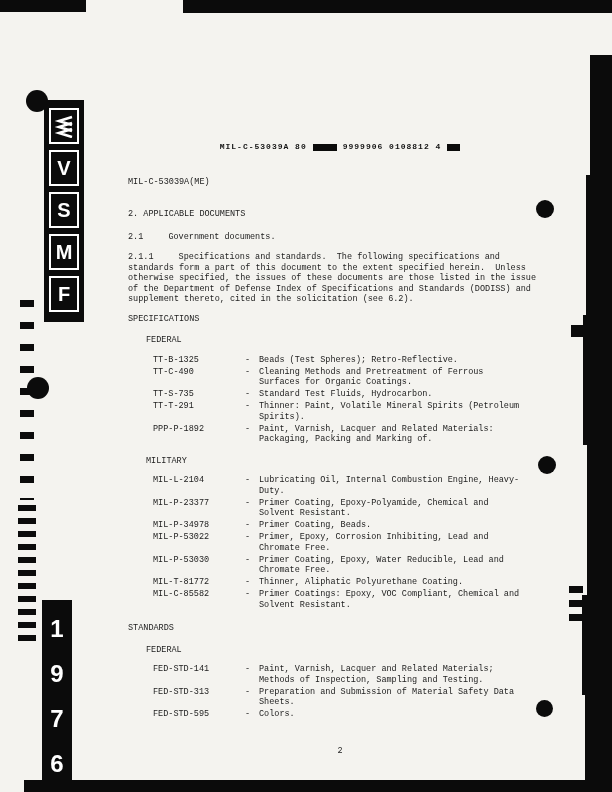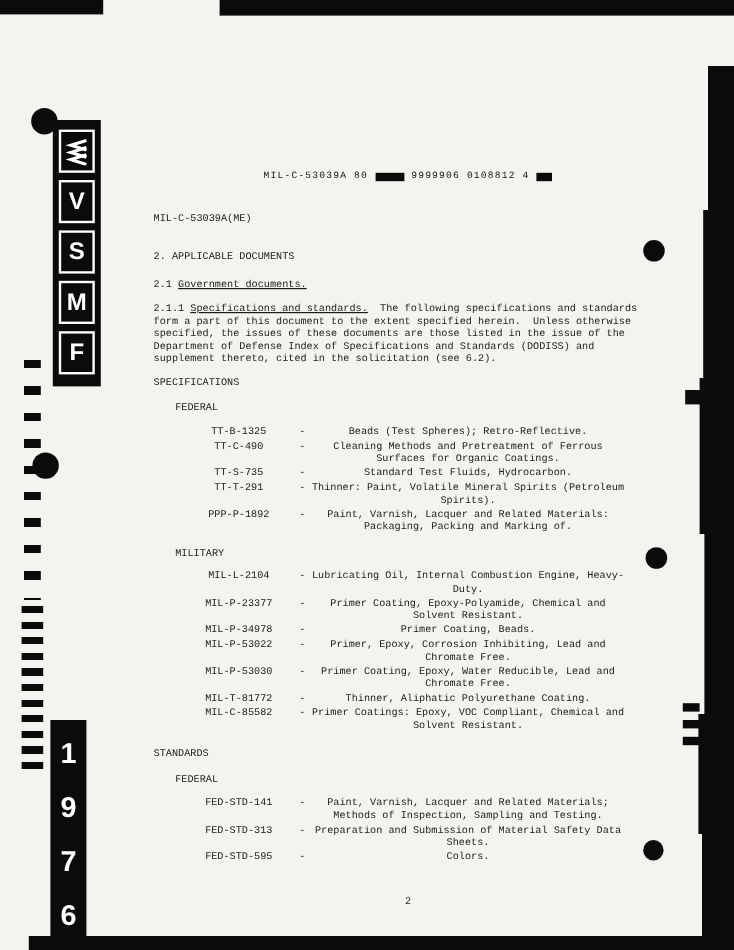--- a/index.html
+++ b/index.html
@@ -37,33 +37,33 @@
   .r4{right:0;top:445px;width:25px;height:150px;}
   .r5{right:0;top:595px;width:30px;height:100px;}
   .r6{right:0;top:695px;width:27px;height:97px;}
   .bump1{left:571px;top:325px;width:14px;height:12px;}
   .bump2{left:569px;top:586px;width:14px;height:7px;}
   .bump3{left:569px;top:600px;width:14px;height:7px;}
   .bump4{left:569px;top:614px;width:14px;height:7px;}
 
   
   .content{position:absolute;left:128px;top:138px;width:424px;color:#1c1c1c;font-size:8.5px;line-height:10.5px;}
-  .scan-header{display:flex;justify-content:center;align-items:center;gap:6px;font-size:8px;letter-spacing:1px;margin-top:4px;color:#141414;}
+  .scan-header{display:flex;justify-content:center;align-items:center;gap:6px;font-size:8px;letter-spacing:1px;margin-top:4px;color:#141414;font-weight:bold;}
   .scan-block{display:inline-block;background:#0b0b0b;}
   .blk-a{width:24px;height:7px;}
   .blk-b{width:13px;height:7px;}
   .doc-id{text-align:left;margin-top:24px;font-size:8.5px;}
   .h-sec{margin-top:22px;}
   .h-sub{margin-top:12px;}
-  .u{text-decoration:underline;}
+  .u{margin-left:20px;}
   .para{margin:10px 0 0 0;white-space:pre-wrap;width:412px;}
   .cap{margin-top:9px;}
   .indent1{margin-top:11px;margin-left:18px;font-family:Liberation Mono, monospace;}
   .spec-list{margin-top:9px;padding-left:25px;}
-  .spec-row{display:flex;align-items:flex-start;margin-bottom:1.5px;text-align:center;}
+  .spec-row{display:flex;align-items:flex-start;margin-bottom:1.5px;}
   .spec-num{width:92px;flex:none;}
   .spec-dash{width:14px;flex:none;}
   .spec-desc{width:262px;flex:none;}
   .pagenum{text-align:center;margin-top:26px;}
 </style>
 </head>
 <body>
 
 <div class="page">
 

